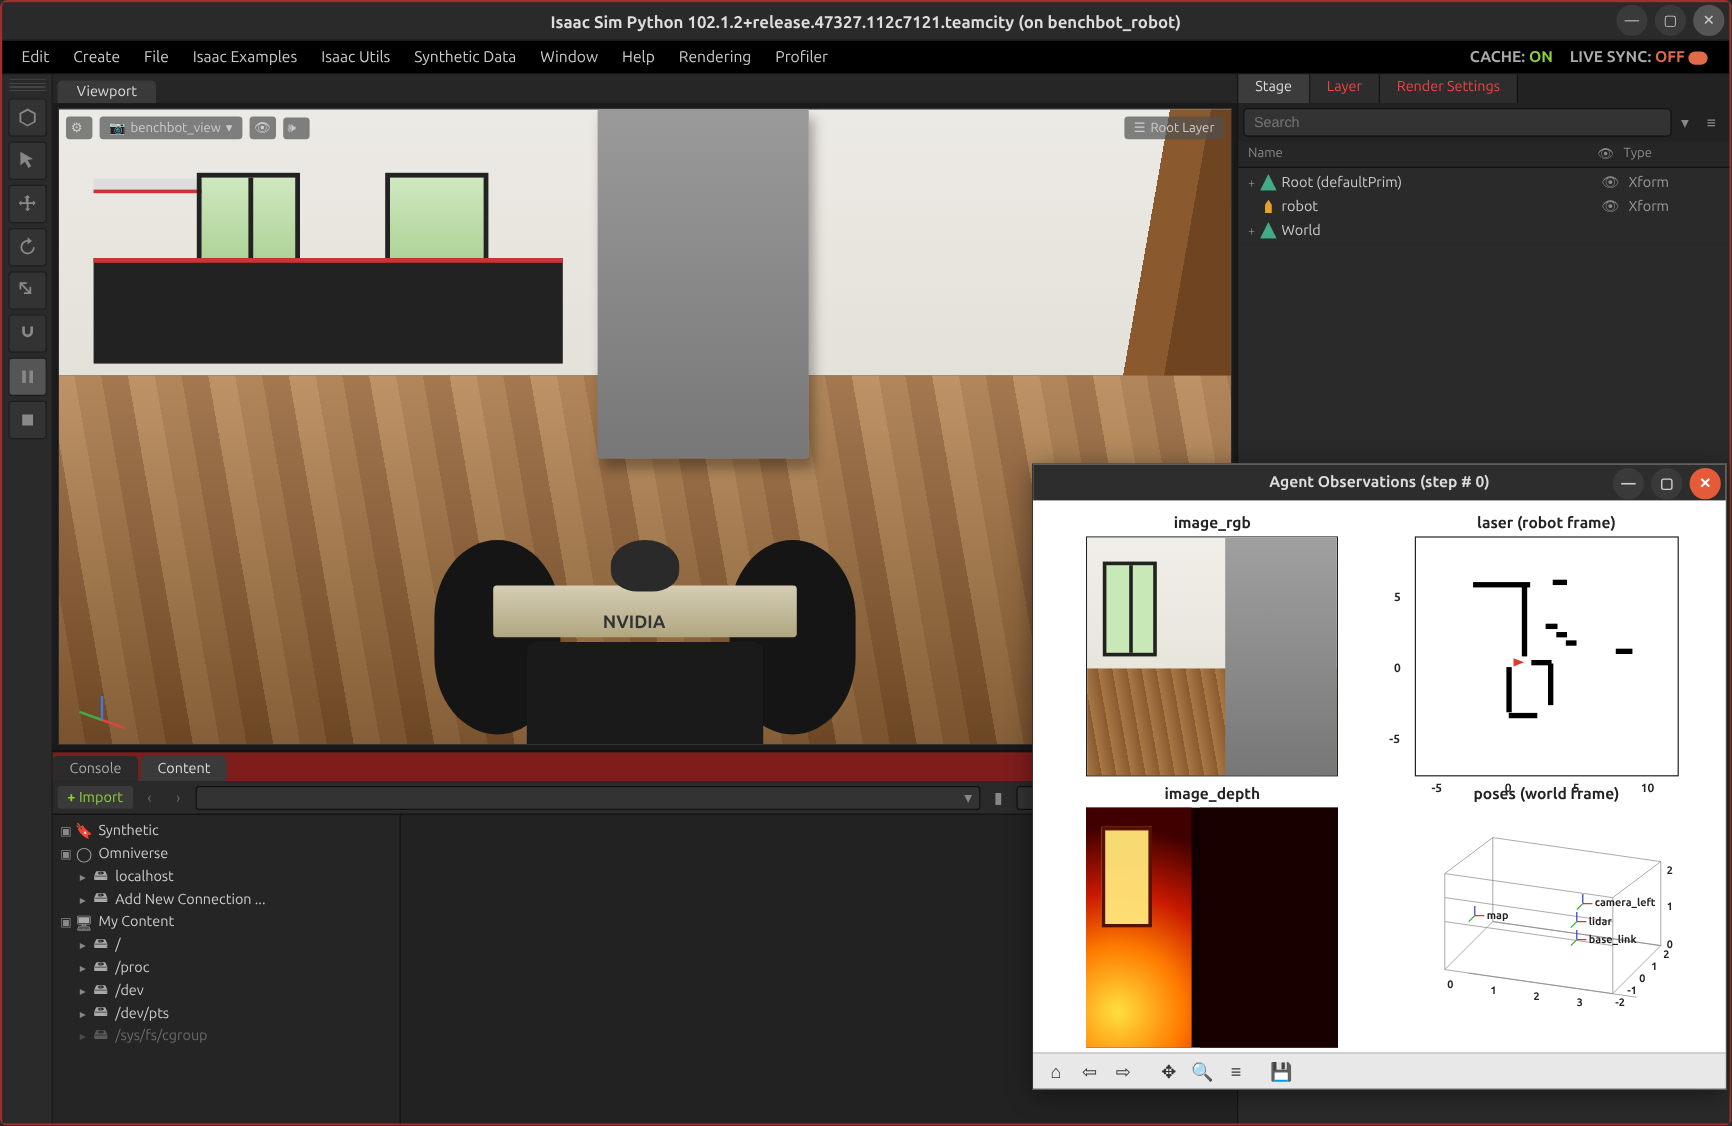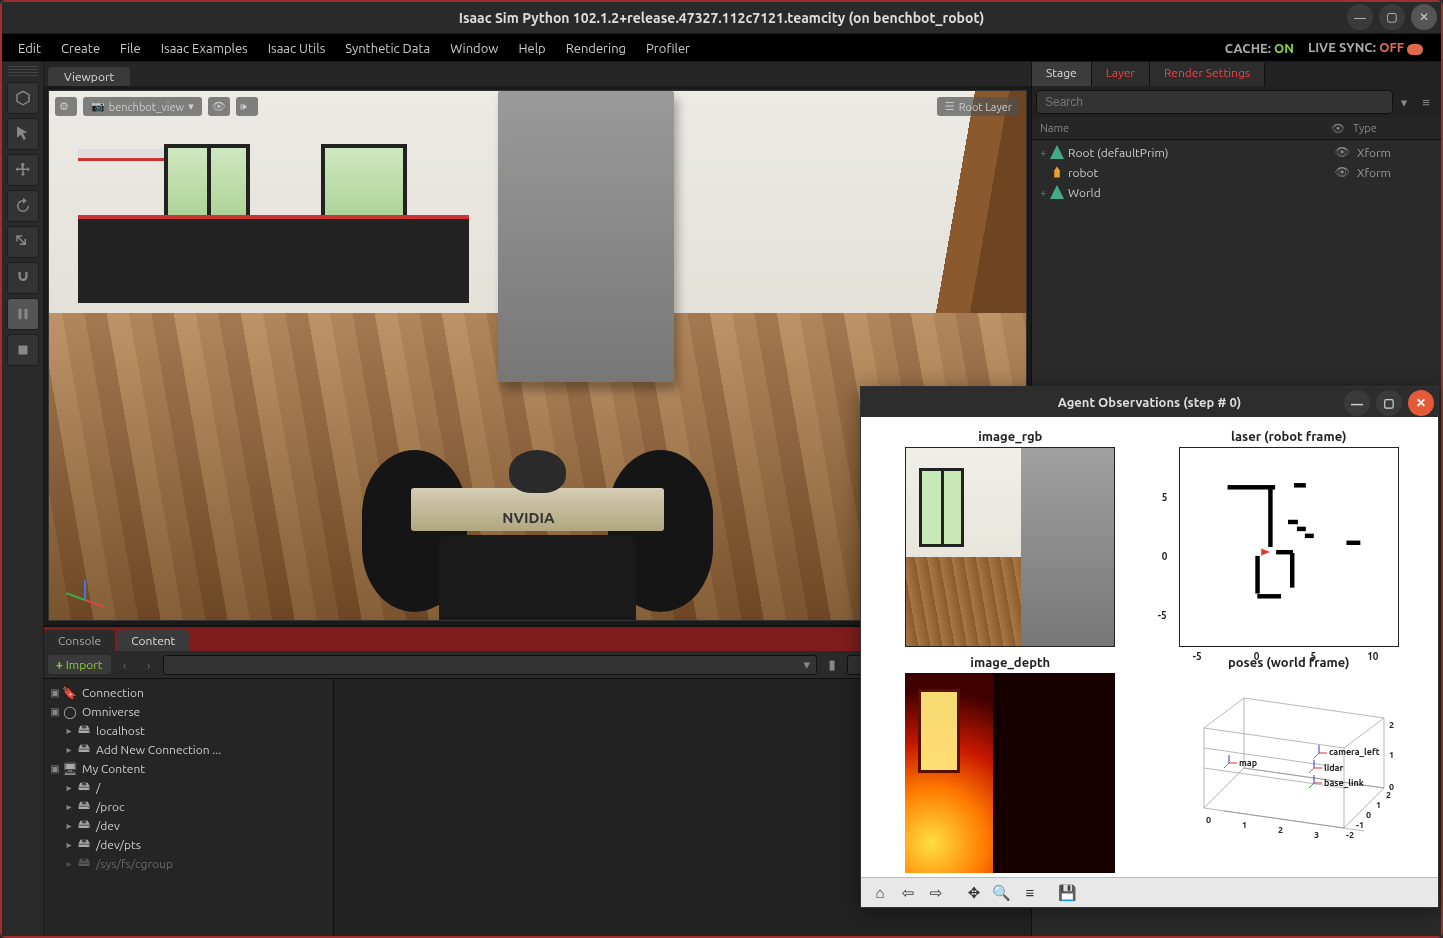--- a/index.html
+++ b/index.html
@@ -261,21 +261,21 @@
           <div class="nav">›</div>
           <div class="path">▾</div>
           <div class="icon-btn">▮</div>
           <input class="search" placeholder="Search" style="">
         </div>
         <div class="bcontent">
           <div class="btree">
             <div class="bn">
                 <span class="exp">▣</span>
                 <span class="ic ic-bm">🔖</span>
-                <span>Connection</span>
+                <span>Synthetic</span>
               </div>
             <div class="bn">
                 <span class="exp">▣</span>
                 <span class="ic ic-ov">◯</span>
                 <span>Omniverse</span>
               </div>
             <div class="bn pad1">
                 <span class="exp">▸</span>
                 <span class="ic ic-drv">🖴</span>
                 <span>localhost</span>

